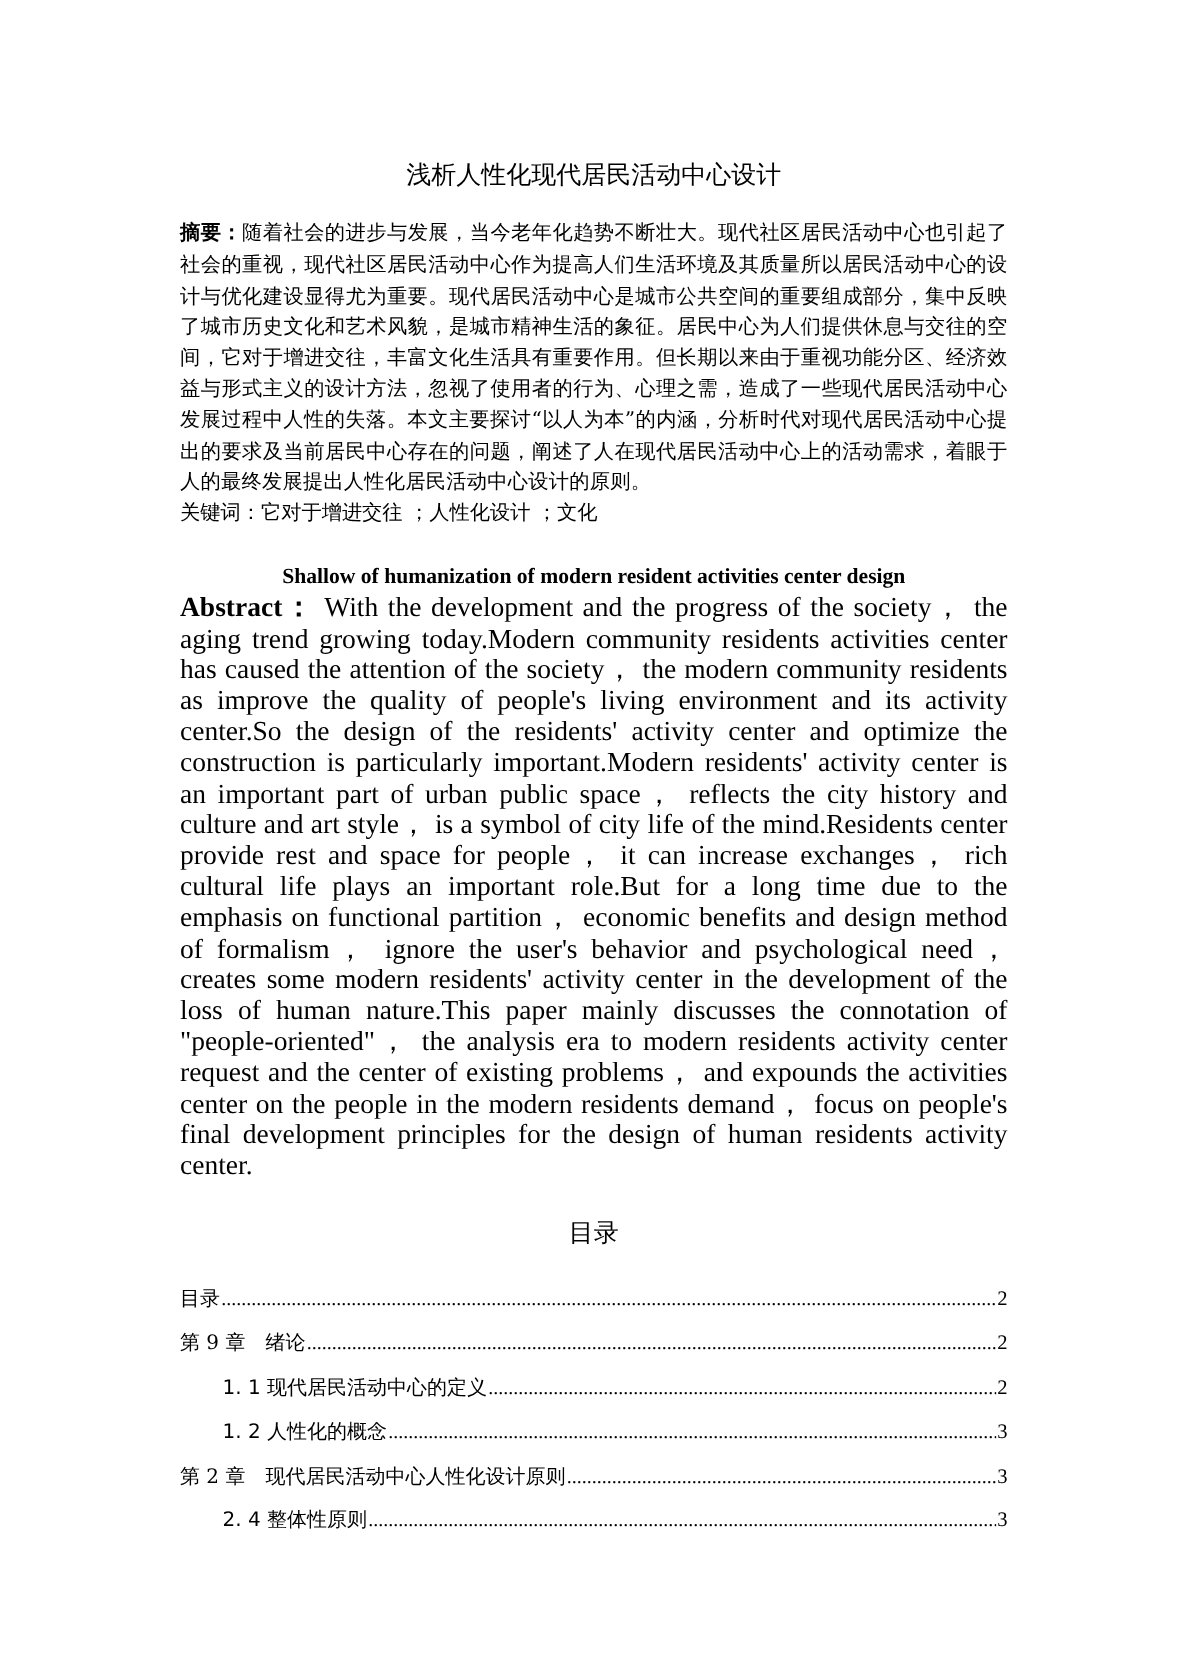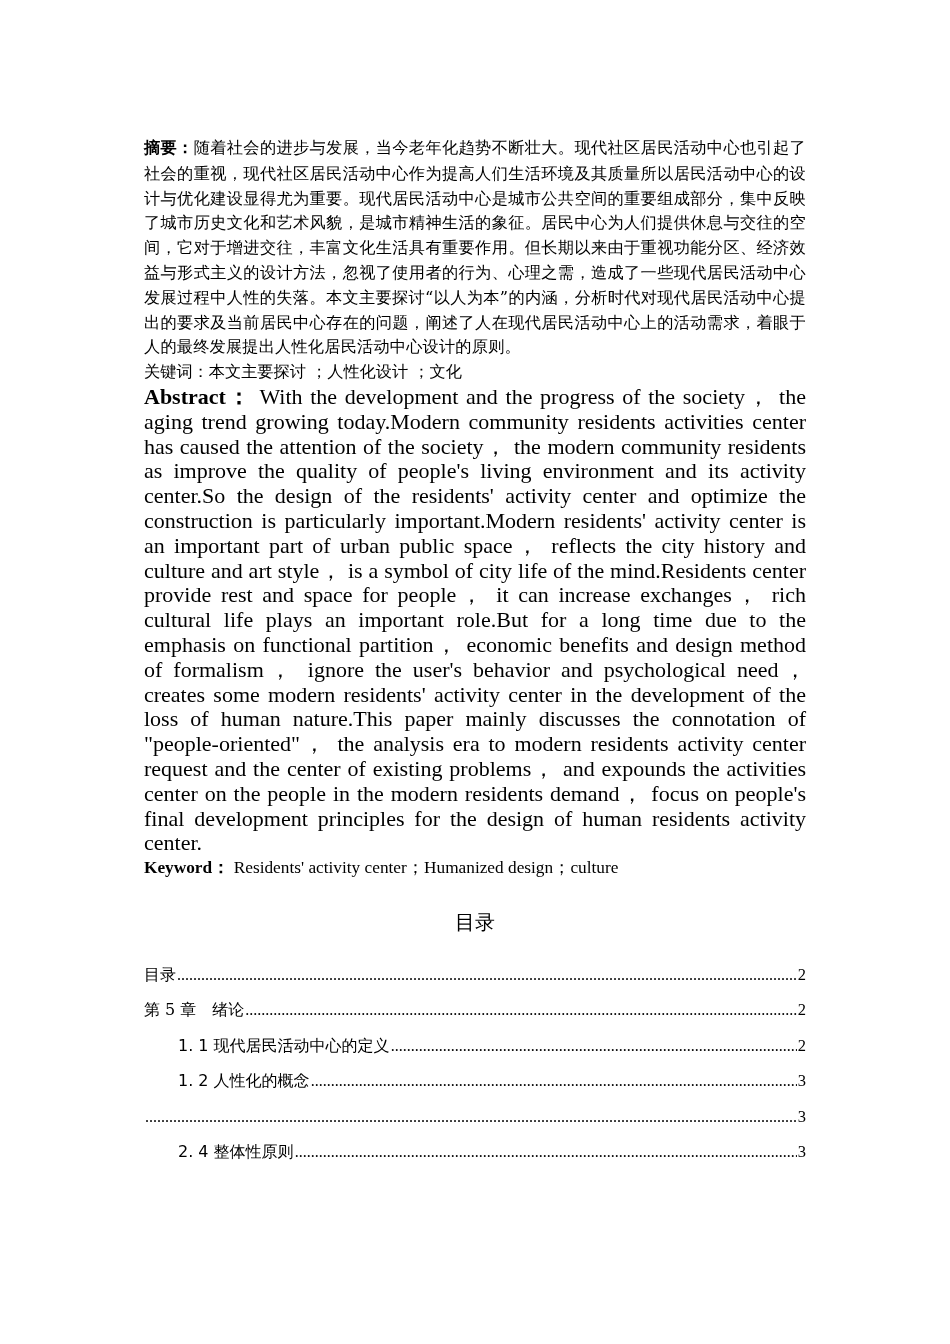--- a/index.html
+++ b/index.html
@@ -26,54 +26,56 @@
     .toc-dots::before { content: "......................................................................................................................................................................................................................................"; }
     .toc-page { font-family: "Liberation Serif", serif; font-size: 16.5px; }
     p { margin: 0; }
   </style>
 </head>
 <body>
 
 <div class="page">
   <div class="content">
 
+    <h1 class="cn-title" style="font-weight:normal;margin:0;">浅析人性化现代居民活动中心设计</h1>
 
     <p class="cn-abs"><span class="label">摘要：</span><span>随着社会的进步与发展，当今老年化趋势不断壮大。现代社区居民活动中心也引起了社会的重视，现代社区居民活动中心作为提高人们生活环境及其质量所以居民活动中心的设计与优化建设显得尤为重要。现代居民活动中心是城市公共空间的重要组成部分，集中反映了城市历史文化和艺术风貌，是城市精神生活的象征。居民中心为人们提供休息与交往的空间，它对于增进交往，丰富文化生活具有重要作用。但长期以来由于重视功能分区、经济效益与形式主义的设计方法，忽视了使用者的行为、心理之需，造成了一些现代居民活动中心发展过程中人性的失落。本文主要探讨“以人为本”的内涵，分析时代对现代居民活动中心提出的要求及当前居民中心存在的问题，阐述了人在现代居民活动中心上的活动需求，着眼于人的最终发展提出人性化居民活动中心设计的原则。</span></p>
 
-    <p class="cn-kw"><span class="label">关键词：</span><span>本文主要探讨 ；人性化设计 ；文化</span></p>
+    <p class="cn-kw"><span class="label">关键词：</span><span>它对于增进交往 ；人性化设计 ；文化</span></p>
 
+    <h2 class="en-title" style="margin-bottom:0;">Shallow of humanization of modern resident activities center design</h2>
 
     <p class="en-abs"><span class="label">Abstract：</span><span> With the development and the progress of the society， the aging trend growing today.Modern community residents activities center has caused the attention of the society， the modern community residents as improve the quality of people's living environment and its activity center.So the design of the residents' activity center and optimize the construction is particularly important.Modern residents' activity center is an important part of urban public space， reflects the city history and culture and art style， is a symbol of city life of the mind.Residents center provide rest and space for people， it can increase exchanges， rich cultural life plays an important role.But for a long time due to the emphasis on functional partition， economic benefits and design method of formalism， ignore the user's behavior and psychological need， creates some modern residents' activity center in the development of the loss of human nature.This paper mainly discusses the connotation of "people-oriented"， the analysis era to modern residents activity center request and the center of existing problems， and expounds the activities center on the people in the modern residents demand， focus on people's final development principles for the design of human residents activity center.</span></p>
 
-    <p class="en-kw"><span class="label">Keyword：</span><span> Residents' activity center；Humanized design；culture</span></p>
 
     <h2 class="toc-title" style="font-weight:normal;margin-bottom:0;">目录</h2>
 
     <div class="toc">
       <div class="toc-row lvl1">
         <span class="toc-label">目录</span>
         <span class="toc-dots"></span>
         <span class="toc-page">2</span>
       </div>
       <div class="toc-row lvl1">
-        <span class="toc-label">第 5 章　绪论</span>
+        <span class="toc-label">第 9 章　绪论</span>
         <span class="toc-dots"></span>
         <span class="toc-page">2</span>
       </div>
       <div class="toc-row lvl2">
         <span class="toc-label">1. 1  现代居民活动中心的定义</span>
         <span class="toc-dots"></span>
         <span class="toc-page">2</span>
       </div>
       <div class="toc-row lvl2">
         <span class="toc-label">1. 2  人性化的概念</span>
         <span class="toc-dots"></span>
         <span class="toc-page">3</span>
       </div>
       <div class="toc-row lvl1">
+        <span class="toc-label">第 2 章　现代居民活动中心人性化设计原则</span>
         <span class="toc-dots"></span>
         <span class="toc-page">3</span>
       </div>
       <div class="toc-row lvl2">
         <span class="toc-label">2. 4  整体性原则</span>
         <span class="toc-dots"></span>
         <span class="toc-page">3</span>
       </div>
     </div>
 

